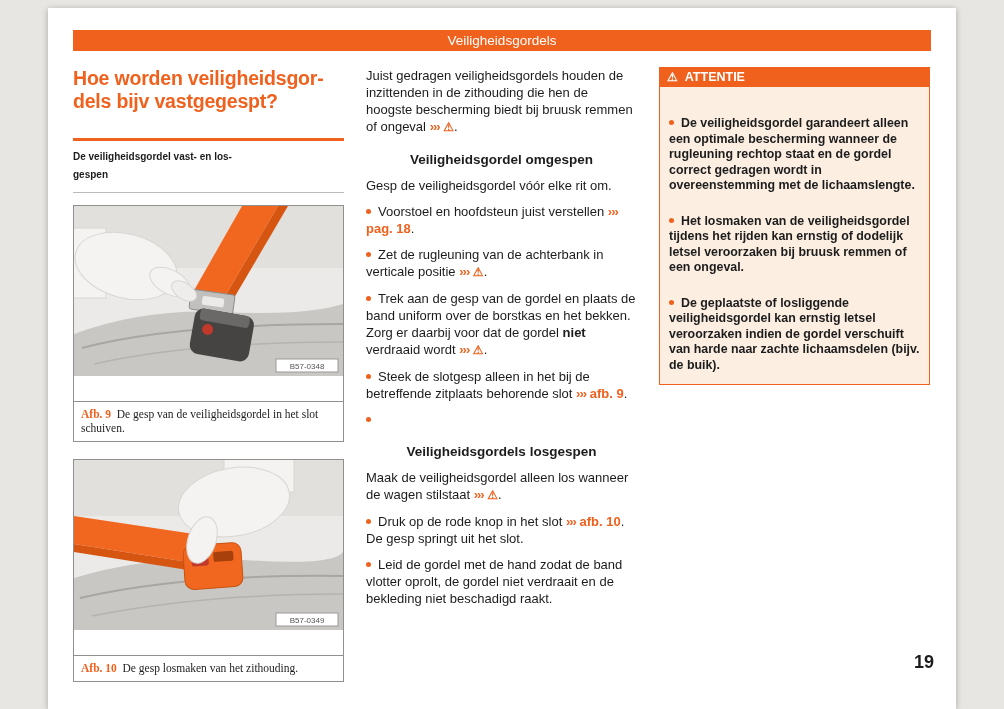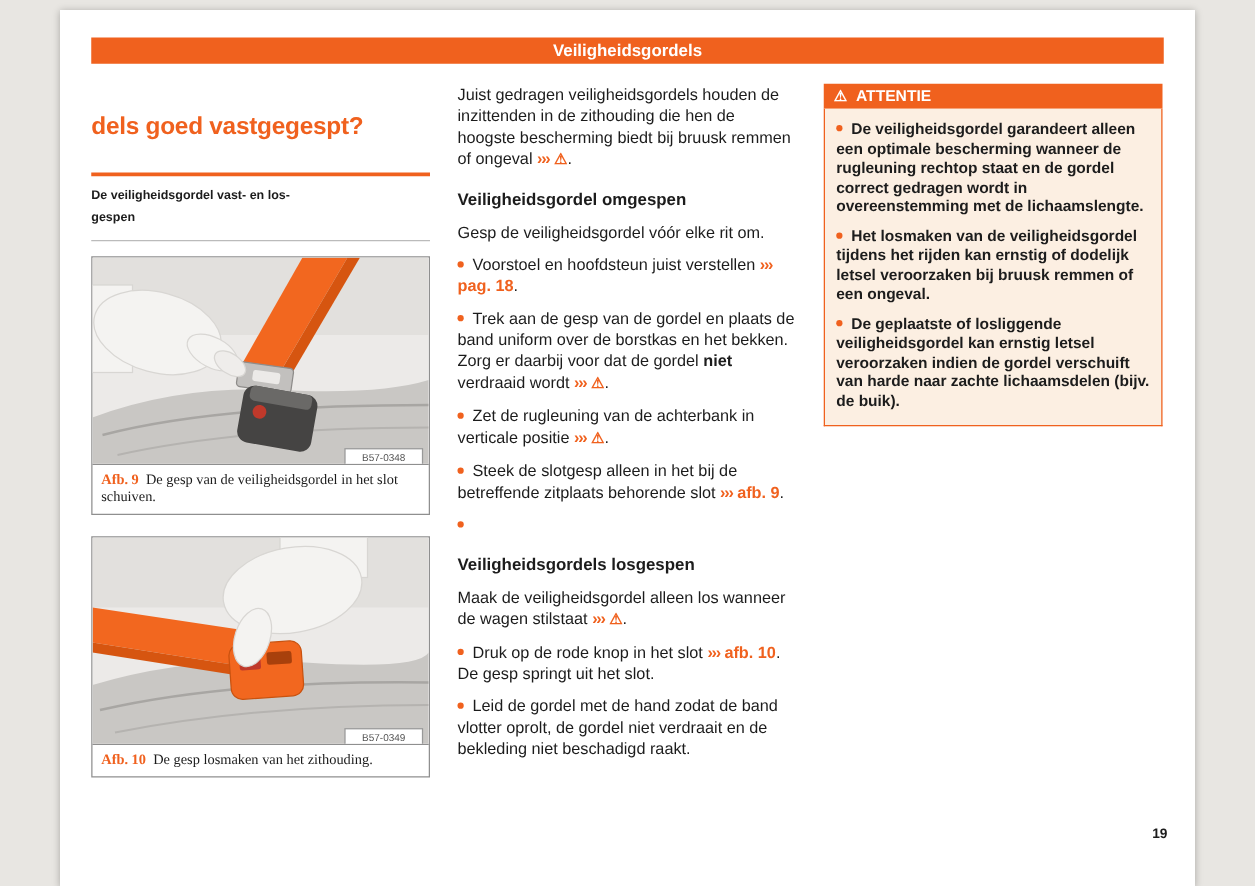--- a/index.html
+++ b/index.html
@@ -17,79 +17,79 @@
     background:var(--canvas-bg);
     overflow:hidden;
   }
   .page{
     position:absolute;left:48px;top:8px;width:908px;height:701px;
     background:#fff;box-shadow:0 1px 6px rgba(0,0,0,.28);
     padding:22px 25px 0;
   }
   .chapter-bar{
     height:21px;background:var(--orange);color:#fff;text-align:center;
-    font-weight:bold;font-size:13.5px;line-height:21px;margin-bottom:16px;
+    font-weight:normal;font-size:13.5px;line-height:21px;margin-bottom:16px;
   }
   .columns{display:flex;gap:22px;}
   .col{flex:0 0 271px;width:271px;}
 
   
   .main-title{
     color:var(--orange);font-size:19.5px;line-height:23px;font-weight:bold;
     margin-bottom:25px;letter-spacing:-.2px;
   }
   .section-head{
     border-top:3px solid var(--orange);border-bottom:1px solid #BBB;
     padding:7px 0 8px;font-size:10px;line-height:18px;font-weight:bold;
     margin-bottom:12px;
   }
   .figure{border:1px solid #8F8F8F;margin-bottom:17px;}
-  .fig-img{display:block;border-bottom:1px solid #8F8F8F;height:166px;overflow:hidden;}
+  .fig-img{display:block;border-bottom:1px solid #8F8F8F;height:196px;overflow:hidden;}
   .fig-img svg{display:block;}
   .fig-caption{padding:5px 7px 6px;font-size:11.5px;line-height:14px;font-family:Liberation Serif, serif;}
   .fig-label{color:var(--orange);font-weight:bold;}
 
   
   .body{font-size:13px;line-height:17px;margin-bottom:9px;}
-  .subhead{font-size:13.5px;line-height:17px;font-weight:bold;margin:15px 0 9px;}
+  .subhead{font-size:13.5px;line-height:17px;font-weight:bold;margin:15px 0 9px;text-align:center;}
   .dot{
     display:inline-block;width:5px;height:5px;border-radius:50%;
     background:var(--orange);margin-right:7px;vertical-align:2px;
   }
   .marker{color:var(--orange);font-weight:bold;letter-spacing:-1px;}
   .ref{color:var(--orange);font-weight:bold;}
   .warn{color:var(--orange);font-weight:bold;font-size:12px;}
 
   
   .attention-head{
     display:flex;align-items:center;gap:7px;background:var(--orange);
     color:#fff;height:20px;font-size:12.5px;font-weight:bold;padding:0 8px;
   }
   .attn-tri{font-size:12px;line-height:1;}
   .attention-body{
     background:var(--attn-bg);border:1px solid var(--orange);border-top:0;
     padding:9px 9px 3px;
   }
-  .attn-item{font-size:12.4px;line-height:15.5px;font-weight:bold;margin-bottom:8px;}
-
-  .page-number{position:absolute;right:22px;bottom:36px;font-size:11px;font-weight:bold;}
+  .attn-item{font-size:12.4px;line-height:15.5px;font-weight:bold;margin-bottom:8px;margin-top:20px;}
+
+  .page-number{position:absolute;right:22px;bottom:36px;font-size:18px;font-weight:bold;}
 </style>
 </head>
 <body>
 
 <div class="page">
 
   <div class="chapter-bar">
     <span>Veiligheidsgordels</span>
   </div>
 
   <div class="columns">
 
     <div class="col">
-      <h1 class="main-title"><br><span>dels goed vastgegespt?</span></h1>
+      <h1 class="main-title"><span>Hoe worden veiligheidsgor-</span><br><span>dels bijv vastgegespt?</span></h1>
 
       <div class="section-head"><span>De veiligheidsgordel vast- en los-</span><br><span>gespen</span></div>
 
       <figure class="figure">
         <div class="fig-img">
           <svg width="269" height="170" viewBox="0 0 269 170" preserveAspectRatio="none">
             <rect width="269" height="170" fill="#ECEAE8"></rect>
             <rect width="269" height="62" fill="#E2E0DD"></rect>
             <path d="M0,128 Q70,102 150,106 T269,98 L269,170 L0,170 Z" fill="#C9C7C4"></path>
             <path d="M8,142 Q100,118 269,118" stroke="#A8A6A3" fill="none" stroke-width="2"></path>
@@ -153,27 +153,27 @@
         <span class="warn">⚠</span><span>.</span></p>
 
       <h3 class="subhead">Veiligheidsgordel omgespen</h3>
 
       <p class="body">Gesp de veiligheidsgordel vóór elke rit om.</p>
 
       <p class="body"><span class="dot"></span><span>Voorstoel en hoofdsteun juist verstellen</span>
         <span class="marker">›››</span>
         <span class="ref">pag. 18</span><span>.</span></p>
 
+      <p class="body"><span class="dot"></span><span>Zet de rugleuning van de achterbank in verticale positie</span>
+        <span class="marker">›››</span>
+        <span class="warn">⚠</span><span>.</span></p>
+
       <p class="body"><span class="dot"></span><span>Trek aan de gesp van de gordel en plaats de band uniform over de borstkas en het bekken. Zorg er daarbij voor dat de gordel</span>
         <b>niet</b>
         <span>verdraaid wordt</span>
-        <span class="marker">›››</span>
-        <span class="warn">⚠</span><span>.</span></p>
-
-      <p class="body"><span class="dot"></span><span>Zet de rugleuning van de achterbank in verticale positie</span>
         <span class="marker">›››</span>
         <span class="warn">⚠</span><span>.</span></p>
 
       <p class="body"><span class="dot"></span><span>Steek de slotgesp alleen in het bij de betreffende zitplaats behorende slot</span>
         <span class="marker">›››</span>
         <span class="ref">afb. 9</span><span>.</span></p>
 
       <p class="body"><span class="dot"></span></p>
 
       <h3 class="subhead">Veiligheidsgordels losgespen</h3>

